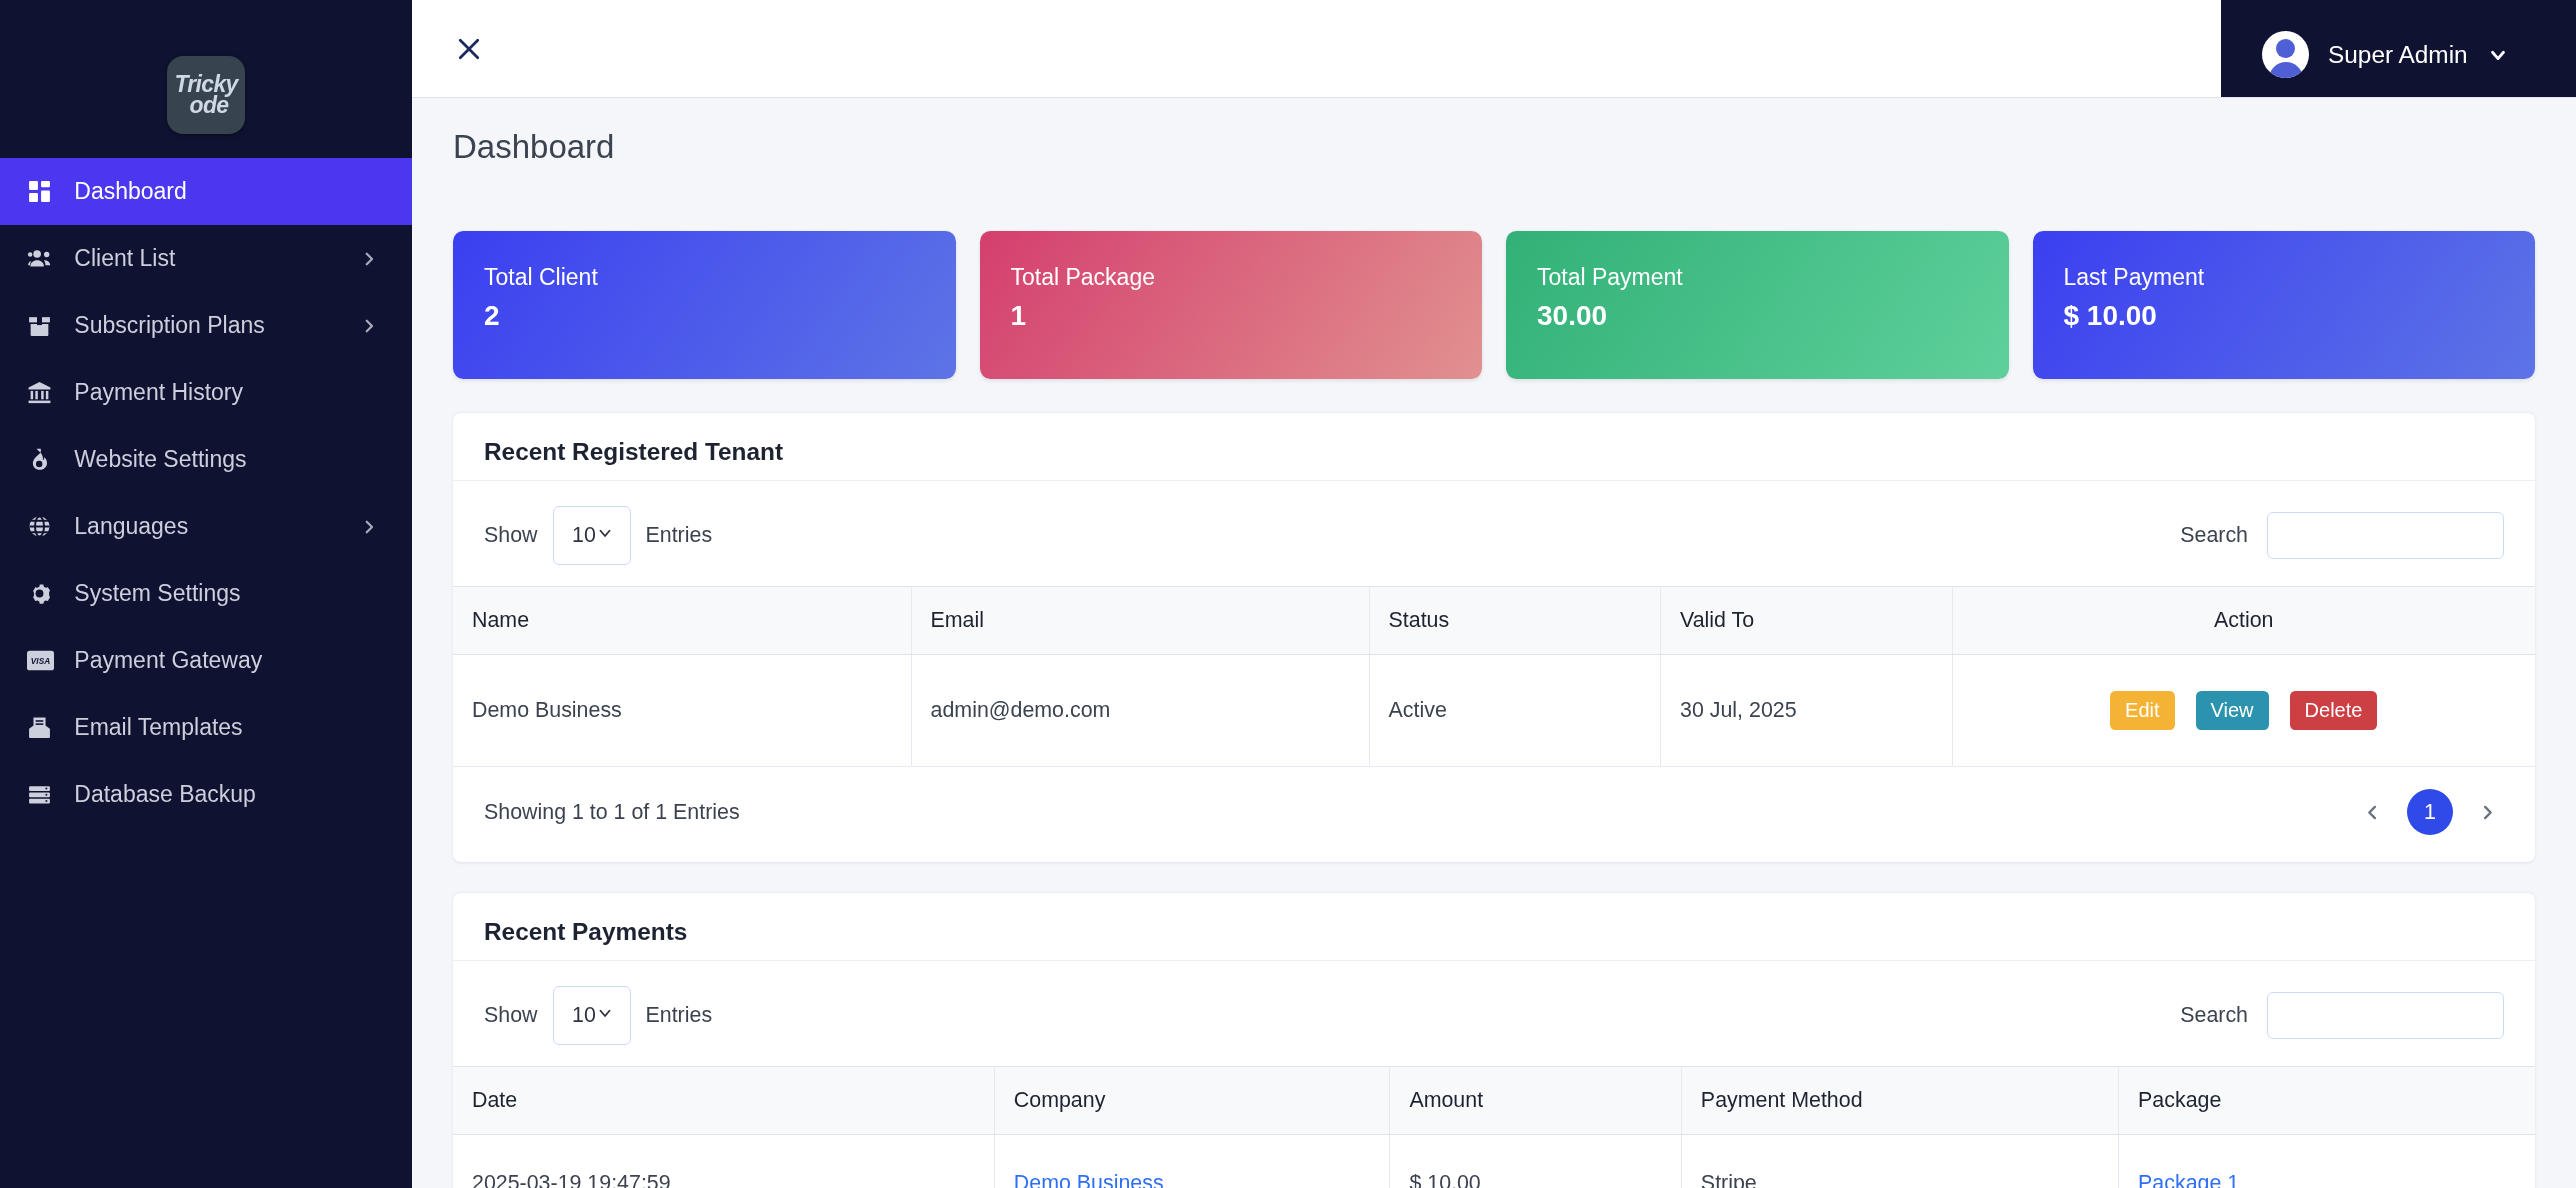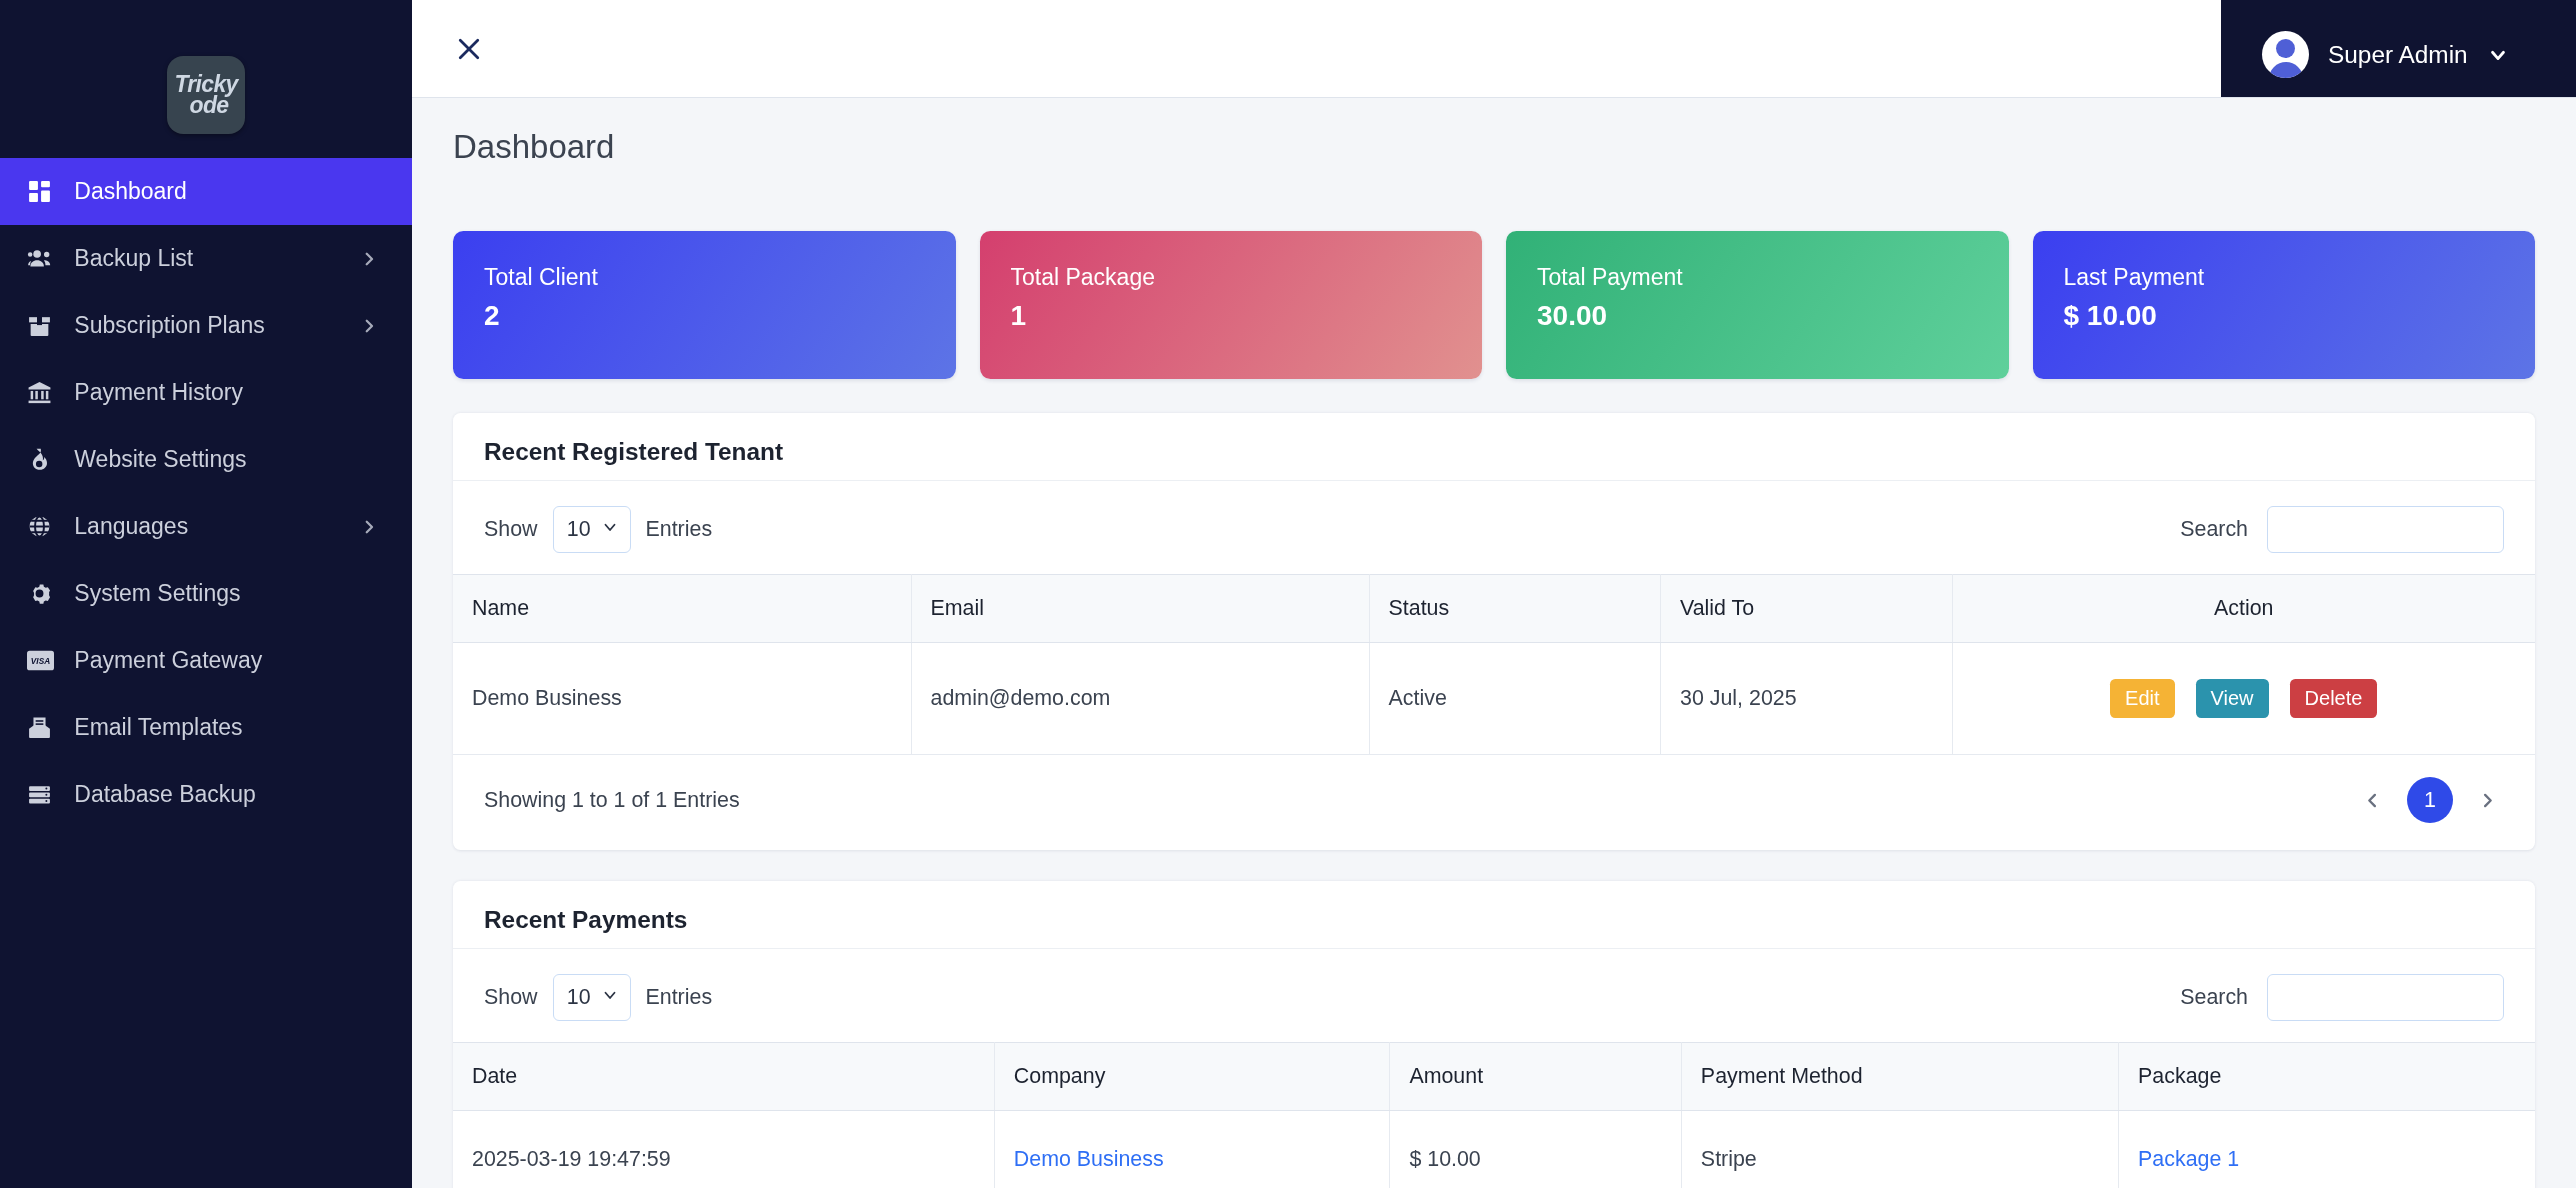--- a/index.html
+++ b/index.html
@@ -125,22 +125,22 @@
     border-bottom: 1.5px solid #eceff3;
   }
   .panel-title { font-size: 24.4px; font-weight: 700; color: #1d2330; }
 
   .tbl-controls {
     display: flex; align-items: center; justify-content: space-between;
     padding: 25px 31px 21px 31px;
   }
   .show-grp { display: flex; align-items: center; gap: 15px; font-size: 21.4px; color: #3b4350; }
   .select-box {
-    display: flex; align-items: center; justify-content: space-between;
-    width: 78px; height: 47px;
+    display: flex; align-items: center; justify-content: center;
+    width: 78px; height: 59px;
     border: 1.5px solid #c9dcf5; border-radius: 6px;
     padding: 0 10.4px 0 13.3px;
     font-size: 21.4px; color: #2c3444;
     background: #fff; cursor: pointer;
   }
   .search-grp { display: flex; align-items: center; gap: 19px; font-size: 21.4px; color: #3b4350; }
   .search-input {
     width: 237px; height: 47px;
     border: 1.5px solid #c9dcf5; border-radius: 6px;
     background: #fff; padding: 0 12px; font-size: 21.4px;
@@ -223,21 +223,21 @@
           <span class="nav-ico">
             <svg width="27" height="27" viewBox="0 0 24 24" fill="currentColor">
               <circle cx="9" cy="8" r="3.4"></circle>
               <circle cx="17.5" cy="8.5" r="2.4"></circle>
               <circle cx="2.8" cy="8.5" r="2"></circle>
               <path d="M3 19c0-3.3 2.7-5.4 6-5.4s6 2.1 6 5.4z"></path>
               <path d="M16 13.6c2.6.2 4.6 1.9 4.6 4.3h-4.2c0-1.6-.5-3-1.3-4.1.3-.1.6-.2.9-.2z"></path>
               <path d="M1 18c0-1.8 1.1-3.2 2.8-3.7-.6.9-1 2.1-1.1 3.7z"></path>
             </svg>
           </span>
-          <span class="nav-label">Backup List</span>
+          <span class="nav-label">Client List</span>
           <span class="nav-caret">
             <svg width="18" height="18" viewBox="0 0 24 24" fill="none" stroke="currentColor" stroke-width="3" stroke-linecap="round" stroke-linejoin="round">
               <polyline points="9 5 16 12 9 19"></polyline>
             </svg>
           </span>
         </div>
         <div class="nav-item">
           <span class="nav-ico">
             <svg width="25" height="25" viewBox="0 0 24 24" fill="currentColor">
               <path d="M2 4h20v5H2z"></path>

